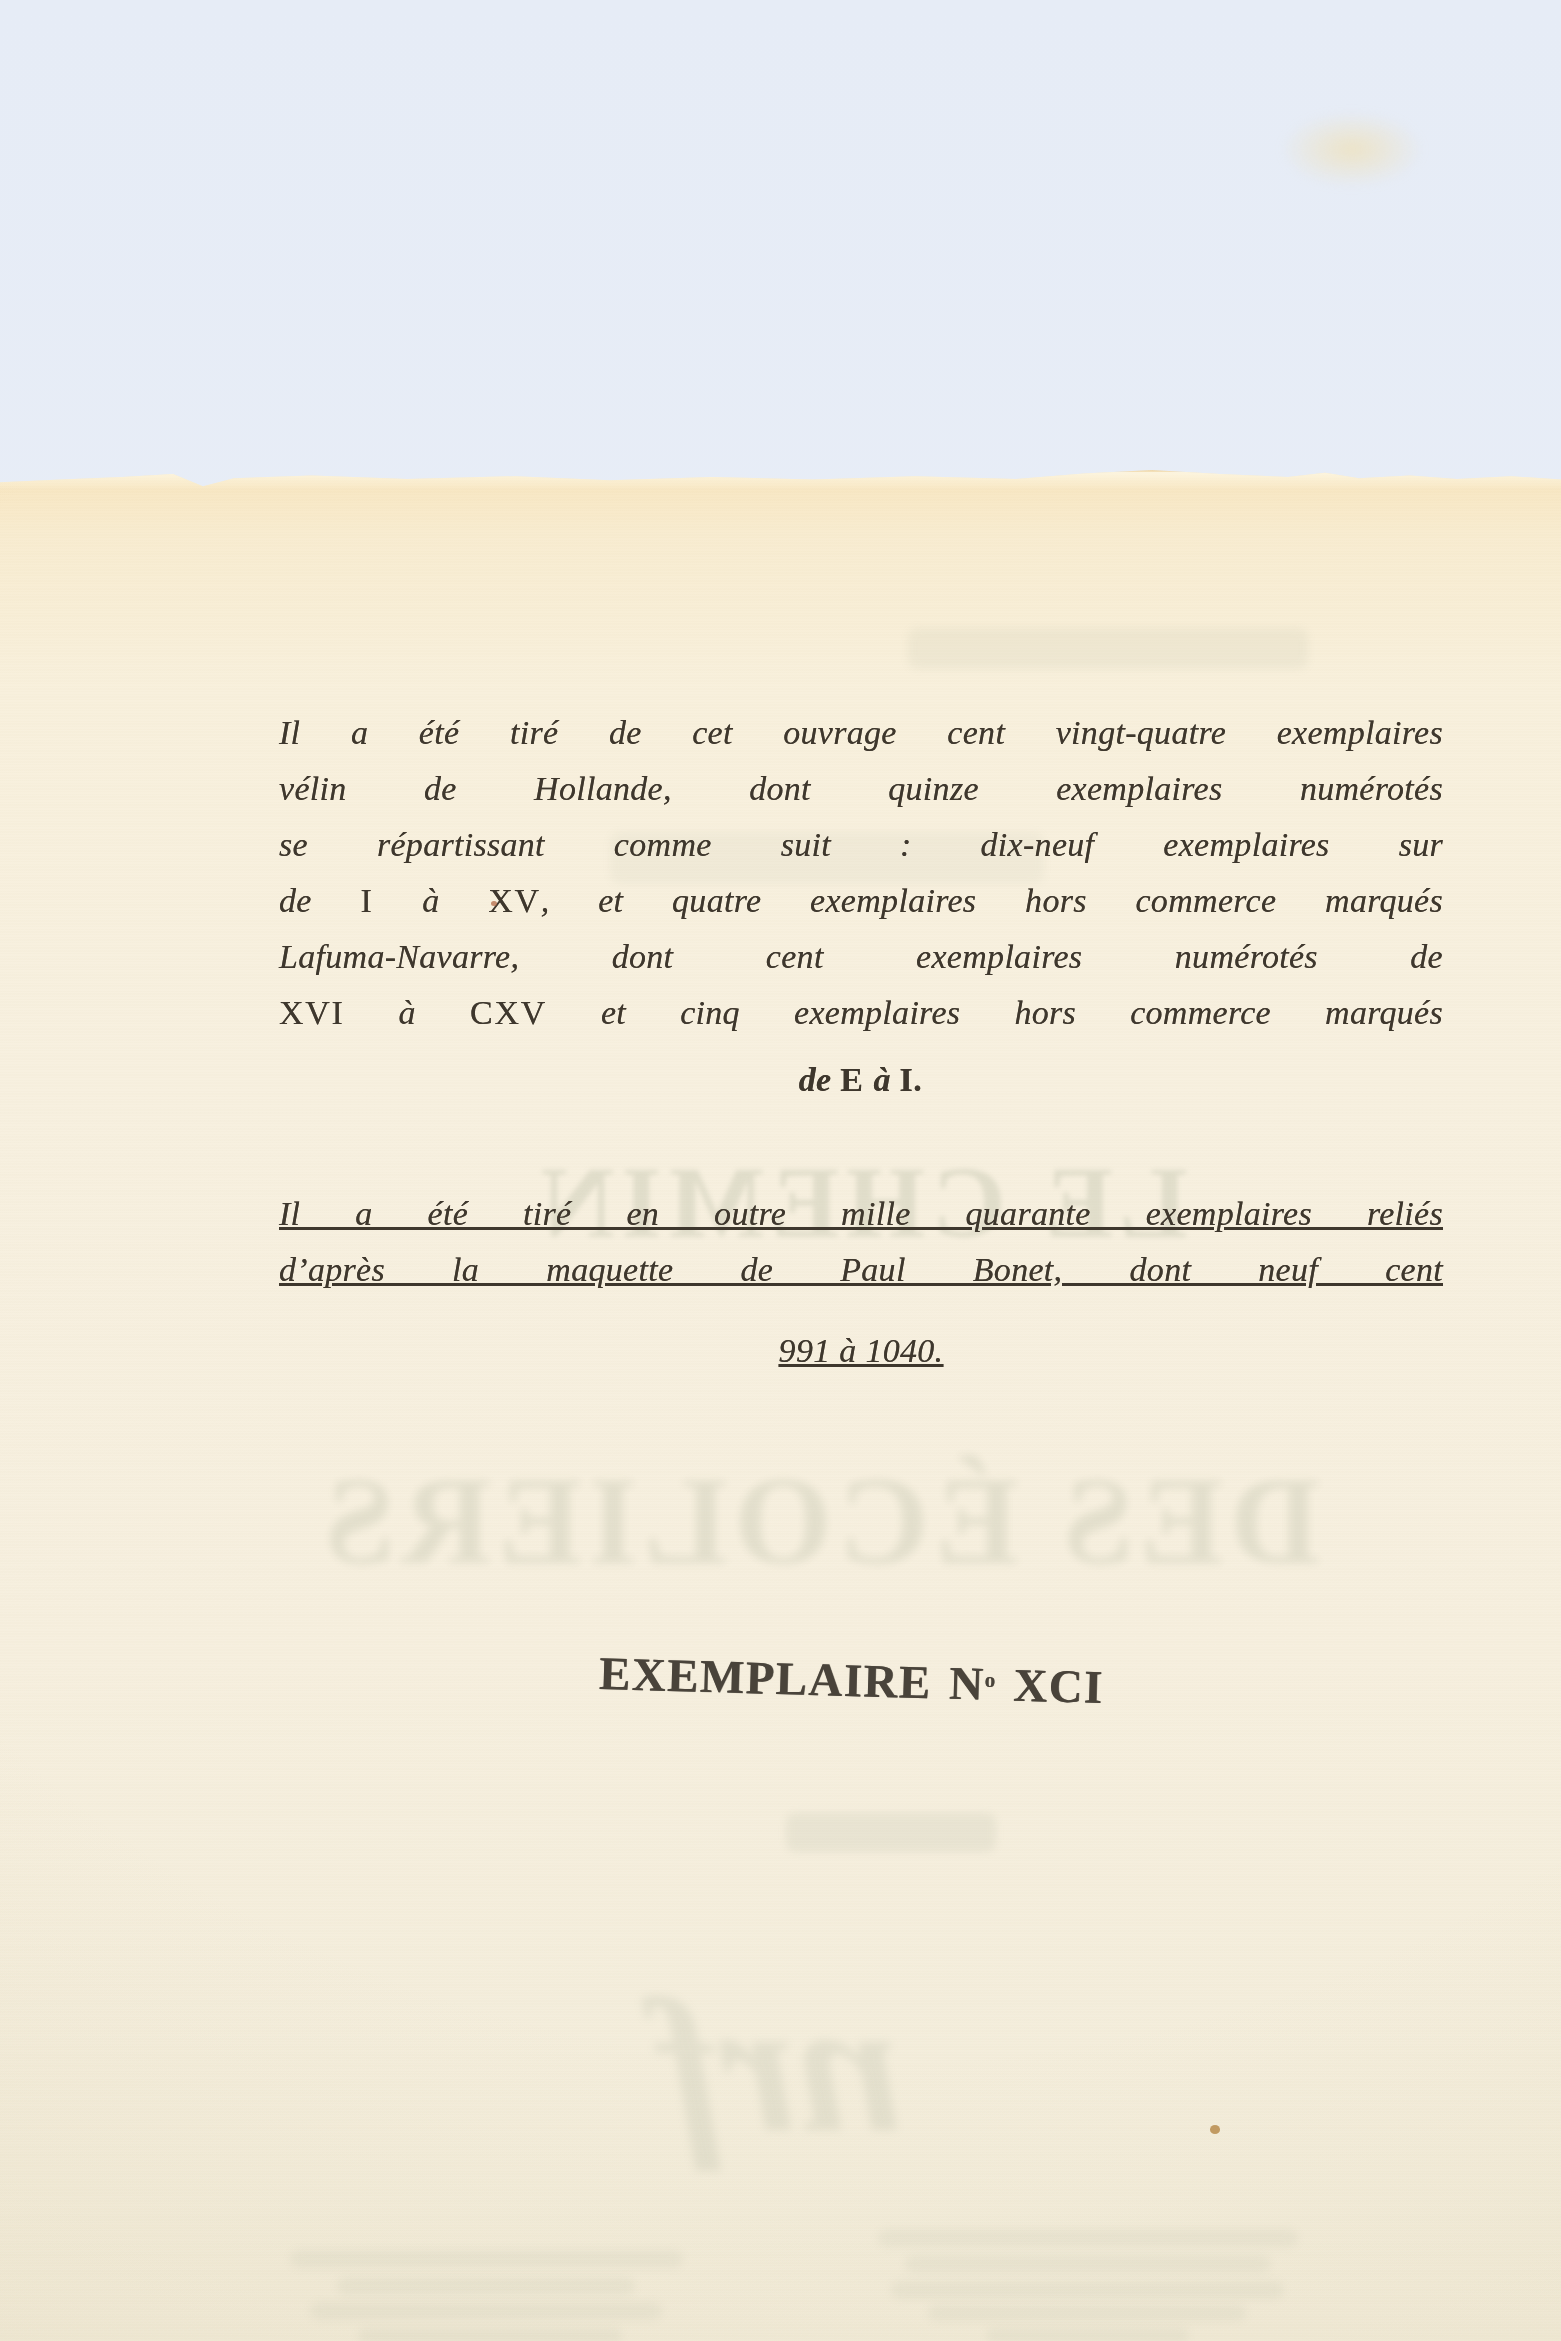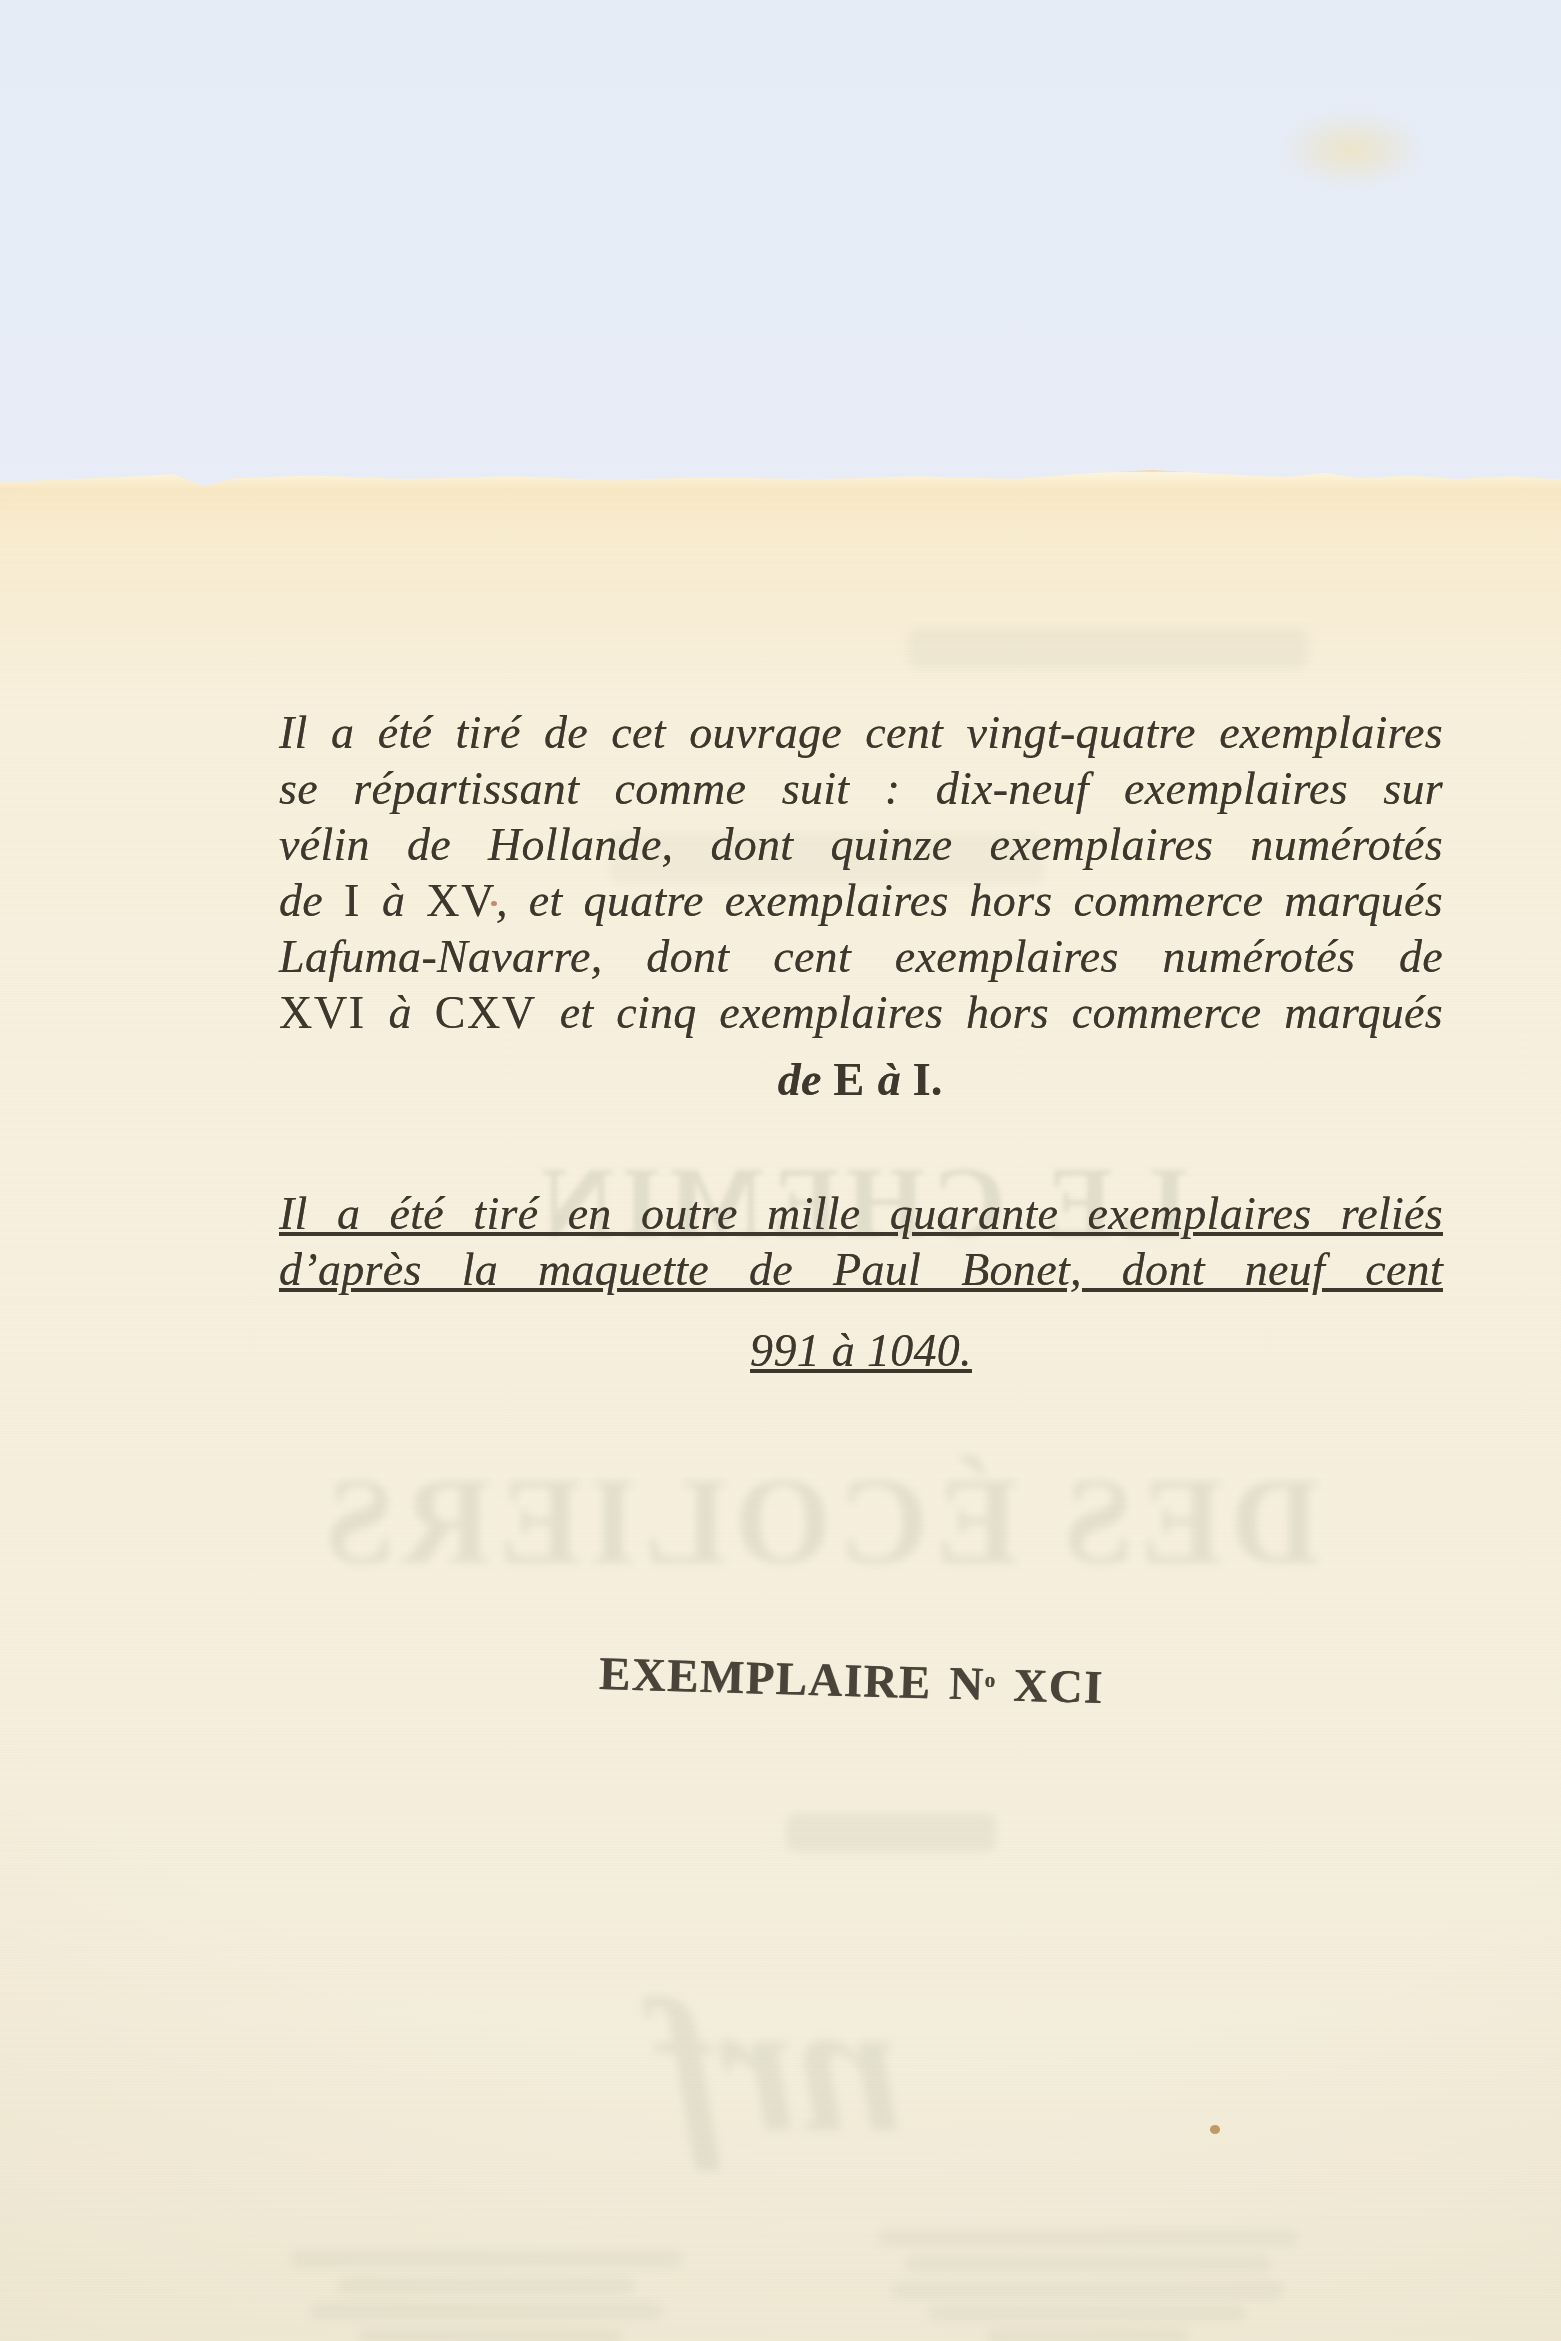--- a/index.html
+++ b/index.html
@@ -33,21 +33,21 @@
   }
   .page::after{ 
     content:"";position:absolute;left:0;top:6.1px;right:0;height:17.6px;
     background:linear-gradient(180deg,rgba(255,252,238,.7),rgba(255,252,238,0));
   }
   
   .colophon{position:absolute;left:279px;width:1164px;color:#3e372d;}
   .para1{top:239px;}   
   .para2{top:720px;text-decoration:underline;}  
   .cl{
-    font-style:italic;font-size:46px;line-height:56px;height:56px;
+    font-style:italic;font-size:34px;line-height:56px;height:56px;
     letter-spacing:0.3px;white-space:normal;
     text-align:justify;text-align-last:justify;
     text-shadow:0 0 0.4px rgba(62,55,45,.8);
   }
   .cl.center{text-align:center;text-align-last:center;}
   .para1 .cl.center{margin-top:11px;font-weight:bold;}
   .para2 .cl.center{margin-top:25px;}
   .cl .up{font-style:normal;letter-spacing:1.7px;}
   
   .stamp{
@@ -102,22 +102,22 @@
   <div class="ghost-blob" style="left:358px;top:1862px;width:264px;height:16.3px;"></div>
 
   <div class="ghost-blob" style="left:878px;top:1763px;width:420px;height:17.6px;"></div>
   <div class="ghost-blob" style="left:905px;top:1789px;width:366px;height:17.6px;"></div>
   <div class="ghost-blob" style="left:891px;top:1815px;width:393px;height:17.6px;"></div>
   <div class="ghost-blob" style="left:928px;top:1839px;width:318px;height:16.3px;"></div>
   <div class="ghost-blob" style="left:986px;top:1862px;width:203px;height:15px;"></div>
 
   <div class="colophon para1">
     <div class="cl">Il a été tiré de cet ouvrage cent vingt-quatre exemplaires</div>
+    <div class="cl">vélin de Hollande, dont quinze exemplaires numérotés</div>
     <div class="cl">se répartissant comme suit : dix-neuf exemplaires sur</div>
-    <div class="cl">vélin de Hollande, dont quinze exemplaires numérotés</div>
     <div class="cl">de <span class="up">I</span> à <span class="up">XV</span>, et quatre exemplaires hors commerce marqués</div>
     <div class="cl">Lafuma-Navarre, dont cent exemplaires numérotés de</div>
     <div class="cl"><span class="up">XVI</span> à <span class="up">CXV</span> et cinq exemplaires hors commerce marqués</div>
     <div class="cl center">de <span class="up">E</span> à <span class="up">I</span>.</div>
   </div>
 
   <div class="colophon para2">
     <div class="cl">Il a été tiré en outre mille quarante exemplaires reliés</div>
     <div class="cl">d’après la maquette de Paul Bonet, dont neuf cent</div>
     <div class="cl center">991 à 1040.</div>

